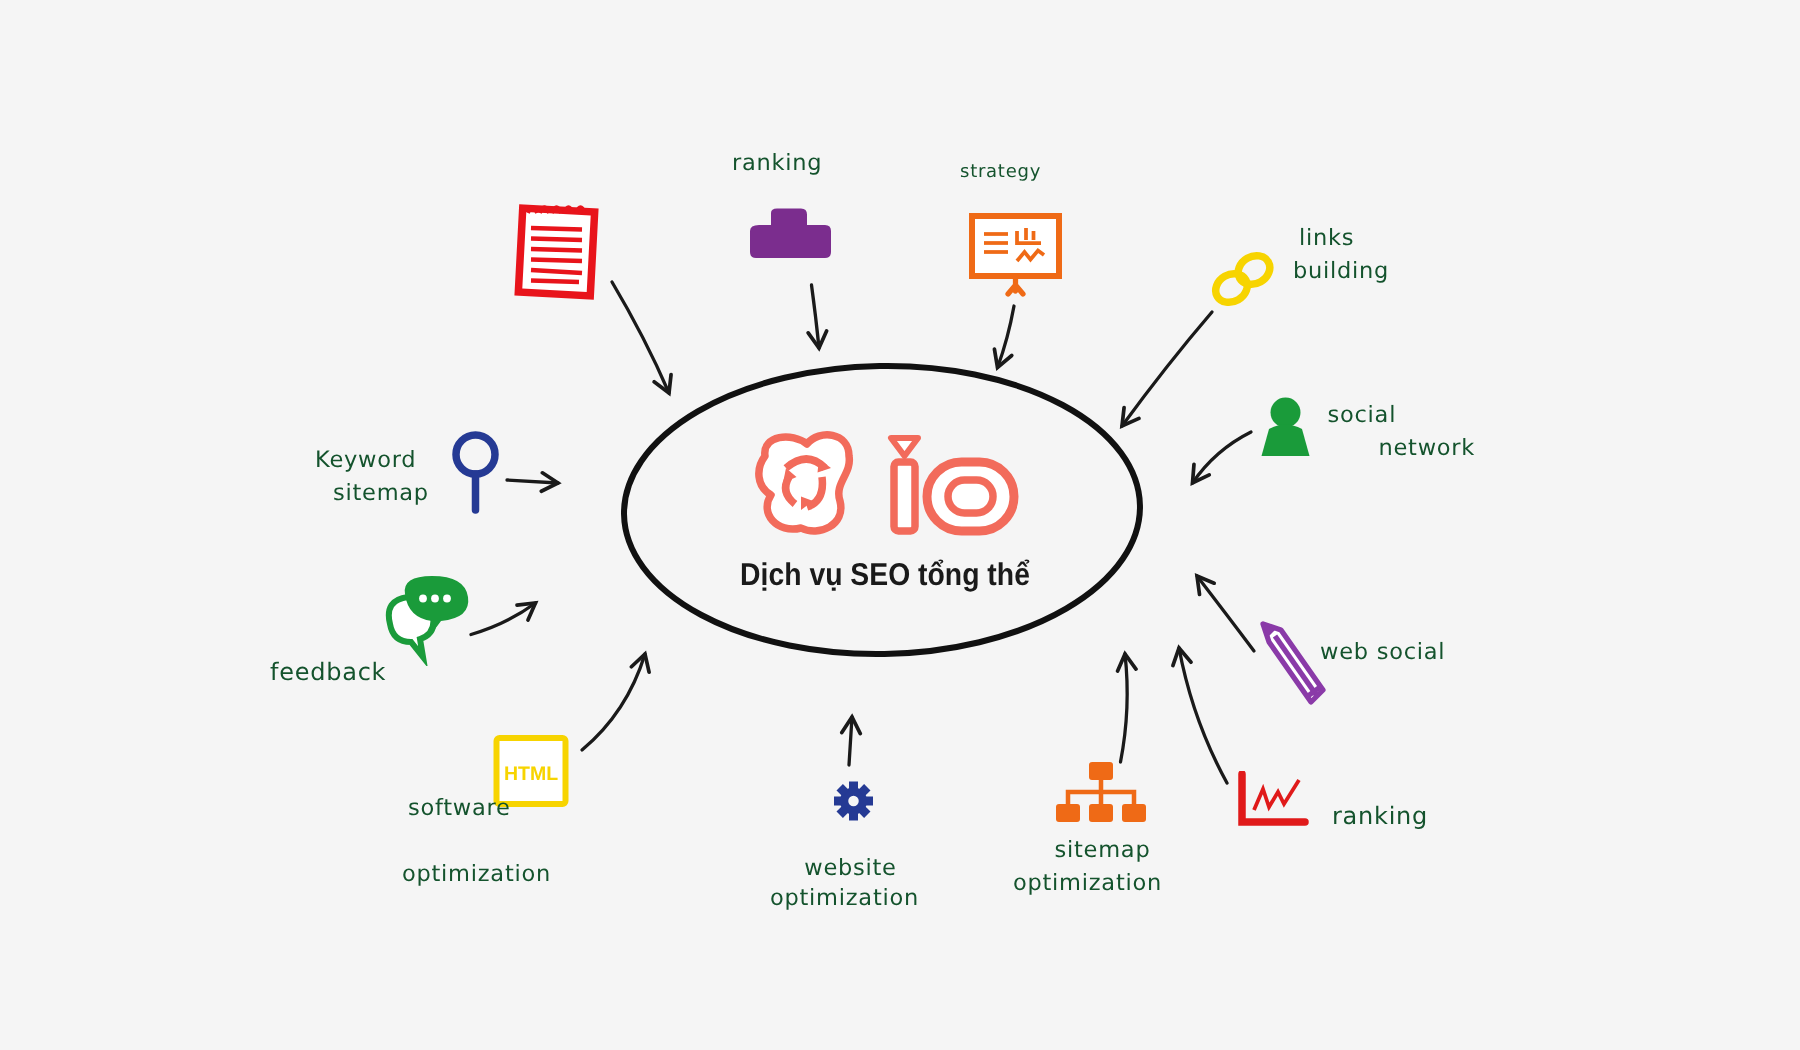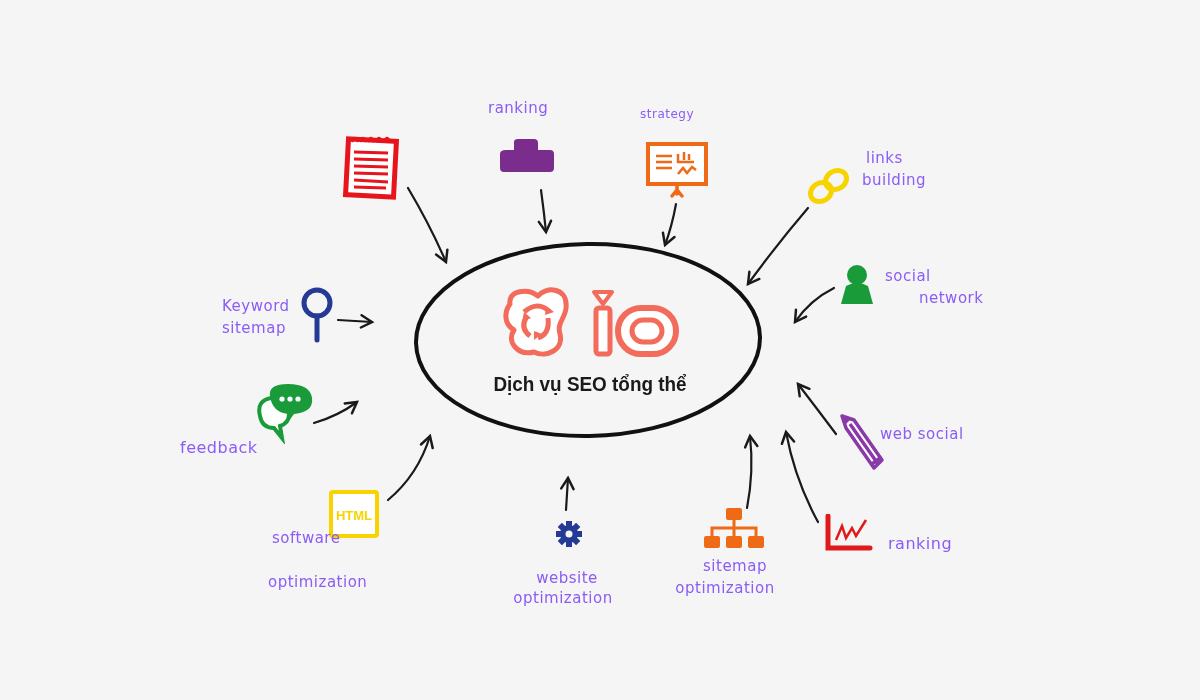--- a/index.html
+++ b/index.html
@@ -8,21 +8,21 @@
     background: #f5f5f5;
     position: relative;
     font-family: "DejaVu Sans", sans-serif;
   }
   .stage { position: absolute; left: 0; top: 0; width: 1200px; height: 700px; }
   svg.layer { position: absolute; left: 0; top: 0; }
   .label {
     position: absolute;
     font-family: "DejaVu Sans", sans-serif;
     font-size: 15px;
-    color: #8b5cf6;
+    color: #14532d;
     line-height: 20px;
     letter-spacing: 0.5px;
     white-space: nowrap;
   }
   .label.center { text-align: center; }
   .title {
     position: absolute;
     left: 470px; top: 372px; width: 240px;
     text-align: center;
     font-family: "Liberation Sans", sans-serif;
@@ -221,16 +221,16 @@
     </svg>
   </div>
   <div class="label" style="left:180px;top:438px;font-size:16px;">feedback</div>
 
   <div class="node" style="left:300px;top:286px;width:34px;height:58px;">
     <svg width="34" height="58">
       <circle cx="17" cy="17" r="13" fill="none" stroke="#253a94" stroke-width="5"></circle>
       <line x1="17" y1="30" x2="17" y2="54" stroke="#253a94" stroke-width="5" stroke-linecap="round"></line>
     </svg>
   </div>
-  <div class="label" style="left:222px;top:296px;">Keyword</div>
+  <div class="label" style="left:210px;top:296px;">Keyword</div>
   <div class="label" style="left:222px;top:318px;">sitemap</div>
 
 </div>
 
 </body></html>

